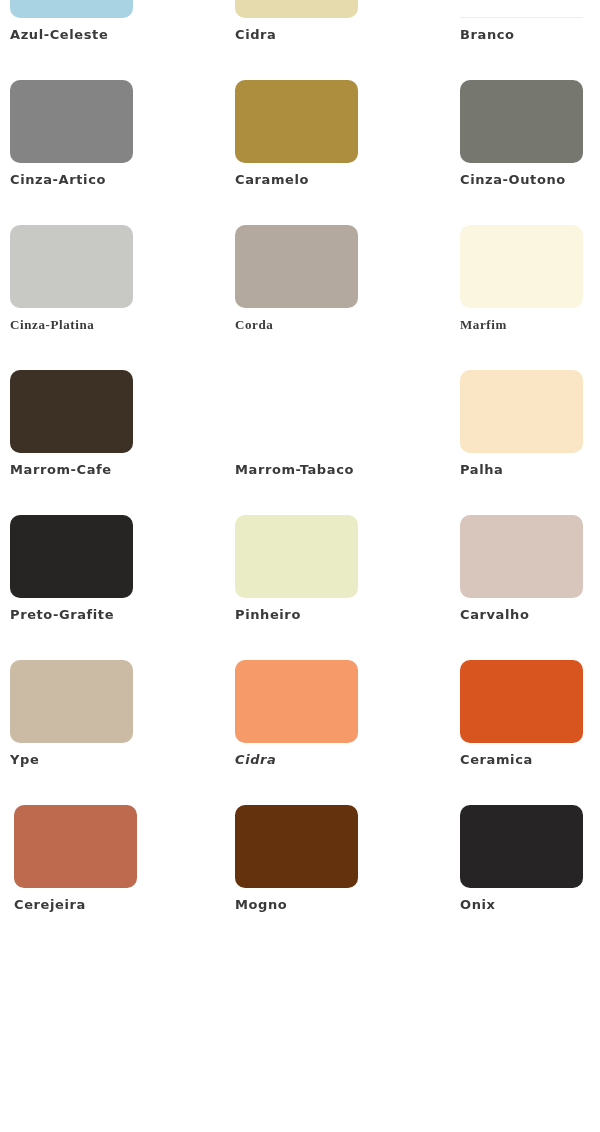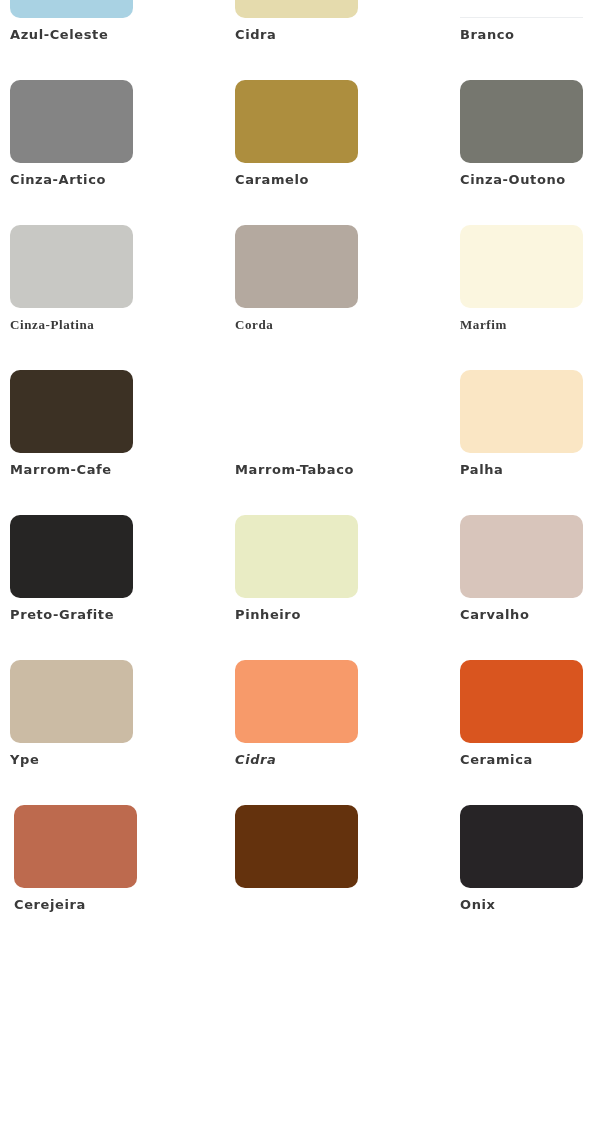--- a/index.html
+++ b/index.html
@@ -153,19 +153,20 @@
         <div class="swatch-label">Ceramica</div>
       </div>
     </div>
     <div class="swatch-row" style="top: 805px;">
       <div class="swatch-cell col-0" style="position: absolute; left: 14px; padding-left: 0px;">
         <div class="swatch-chip" title="Cerejeira" style="background: rgb(189, 106, 78);"></div>
         <div class="swatch-label">Cerejeira</div>
       </div>
       <div class="swatch-cell col-1" style="position: absolute; left: 235px; padding-left: 0px;">
         <div class="swatch-chip" title="Mogno" style="background: rgb(100, 50, 13);"></div>
+        <div class="swatch-label">Mogno</div>
       </div>
       <div class="swatch-cell col-2" style="position: absolute; left: 460px; padding-left: 0px;">
         <div class="swatch-chip" title="Onix" style="background: rgb(39, 36, 38);"></div>
         <div class="swatch-label">Onix</div>
       </div>
     </div>
   </div>
 
 </body></html>

